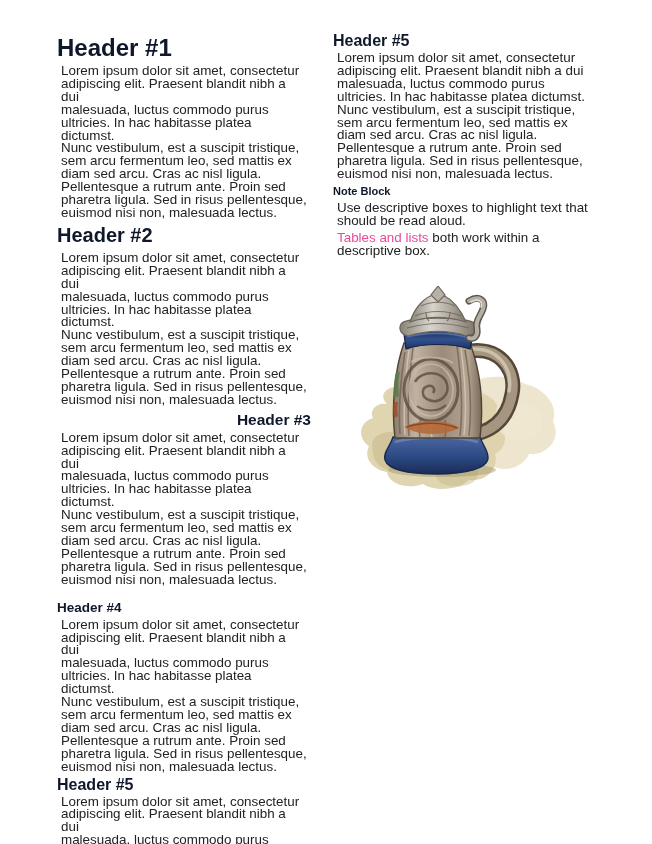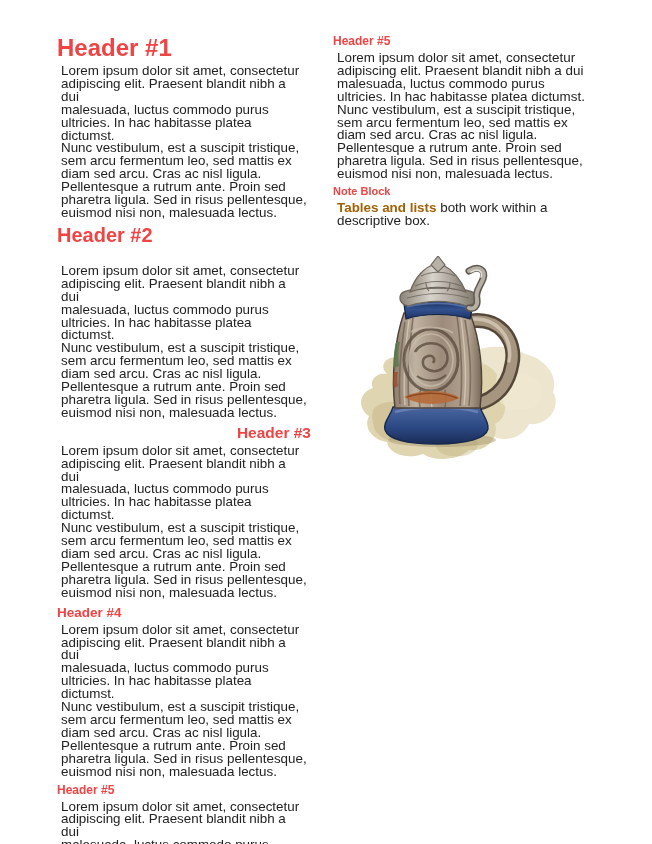--- a/index.html
+++ b/index.html
@@ -11,38 +11,38 @@
     overflow:hidden;
   }
   .page{
     display:flex;
     gap:22px;
     padding:34px 0 0 57px;
   }
   .col-left{width:254px;flex:0 0 254px;}
   .col-right{width:262px;flex:0 0 262px;}
   h1,h2,h3,h4,h5,h6{
-    color:#ef4444;
+    color:#0f172a;
     font-weight:700;
     margin:0;
   }
   h1{font-size:24px;line-height:27px;margin:0 0 3px 0;}
-  h2{font-size:20px;line-height:22px;margin:2px 0 19px 0;}
+  h2{font-size:20px;line-height:22px;margin:2px 0 6px 0;}
   h3{font-size:15.5px;line-height:17px;margin:3px 0 3px 0;text-align:right;}
-  h4{font-size:13.5px;line-height:15px;margin:5px 0 3px 0;}
-  h5{font-size:12px;line-height:14px;margin:3px 0 2px 0;}
+  h4{font-size:13.5px;line-height:15px;margin:13px 0 3px 0;}
+  h5{font-size:16px;line-height:14px;margin:3px 0 2px 0;}
   h6{font-size:11px;line-height:13px;margin:4px 0 1px 0;}
   .col-right > :first-child{margin-top:0;}
   p{
     margin:4px;
     font-size:13.4px;
     line-height:12.9px;
     white-space:pre-line;
   }
-  p b{font-weight:700;color:#a16207;}
+  p b{font-weight:400;color:#ec4899;}
   .illustration{
     margin:24px 0 0 14px;
     width:220px;height:206px;
   }
 </style>
 </head>
 <body>
 
 <div class="page">
 
@@ -116,20 +116,22 @@
 ultricies. In hac habitasse platea dictumst.
 Nunc vestibulum, est a suscipit tristique,
 sem arcu fermentum leo, sed mattis ex
 diam sed arcu. Cras ac nisl ligula.
 Pellentesque a rutrum ante. Proin sed
 pharetra ligula. Sed in risus pellentesque,
 euismod nisi non, malesuada lectus.</p>
 
     <h6>Note Block</h6>
 
+    <p>Use descriptive boxes to highlight text that
+should be read aloud.</p>
     <p><b>Tables and lists</b><span> both work within a
 descriptive box.</span></p>
 
     
     <svg class="illustration" viewBox="0 0 220 206" xmlns="http://www.w3.org/2000/svg" aria-hidden="true">
       <defs>
         <linearGradient id="bodyG" x1="0" y1="0" x2="1" y2="0">
           <stop offset="0" stop-color="#8d7c6c"></stop>
           <stop offset="0.25" stop-color="#c0b2a0"></stop>
           <stop offset="0.55" stop-color="#9c8b7a"></stop>

